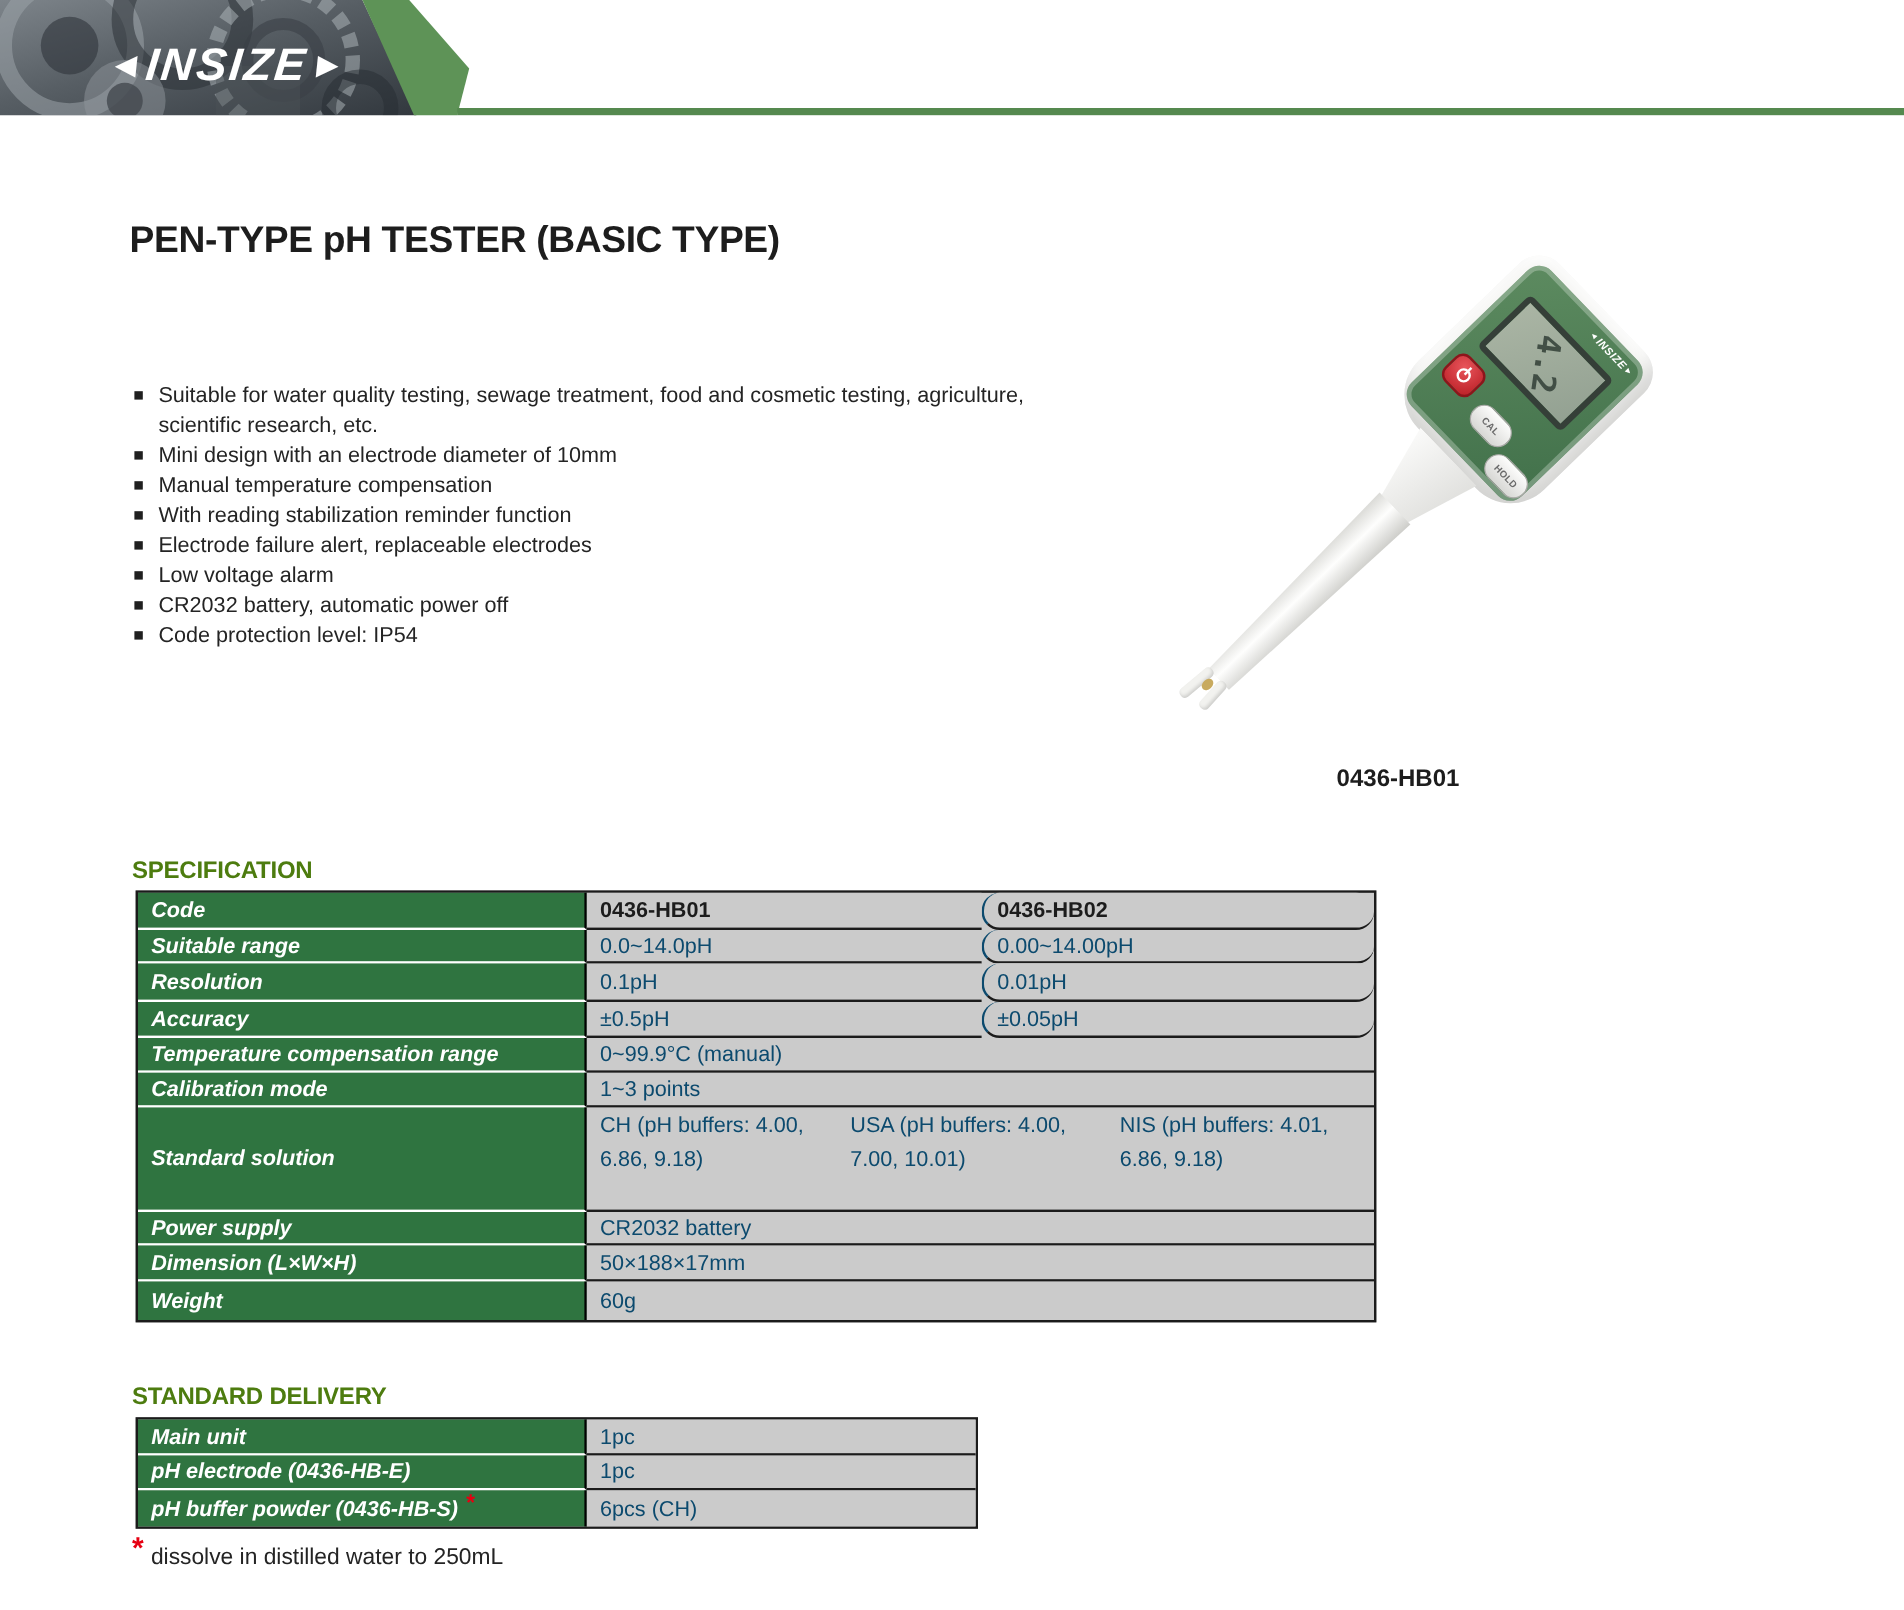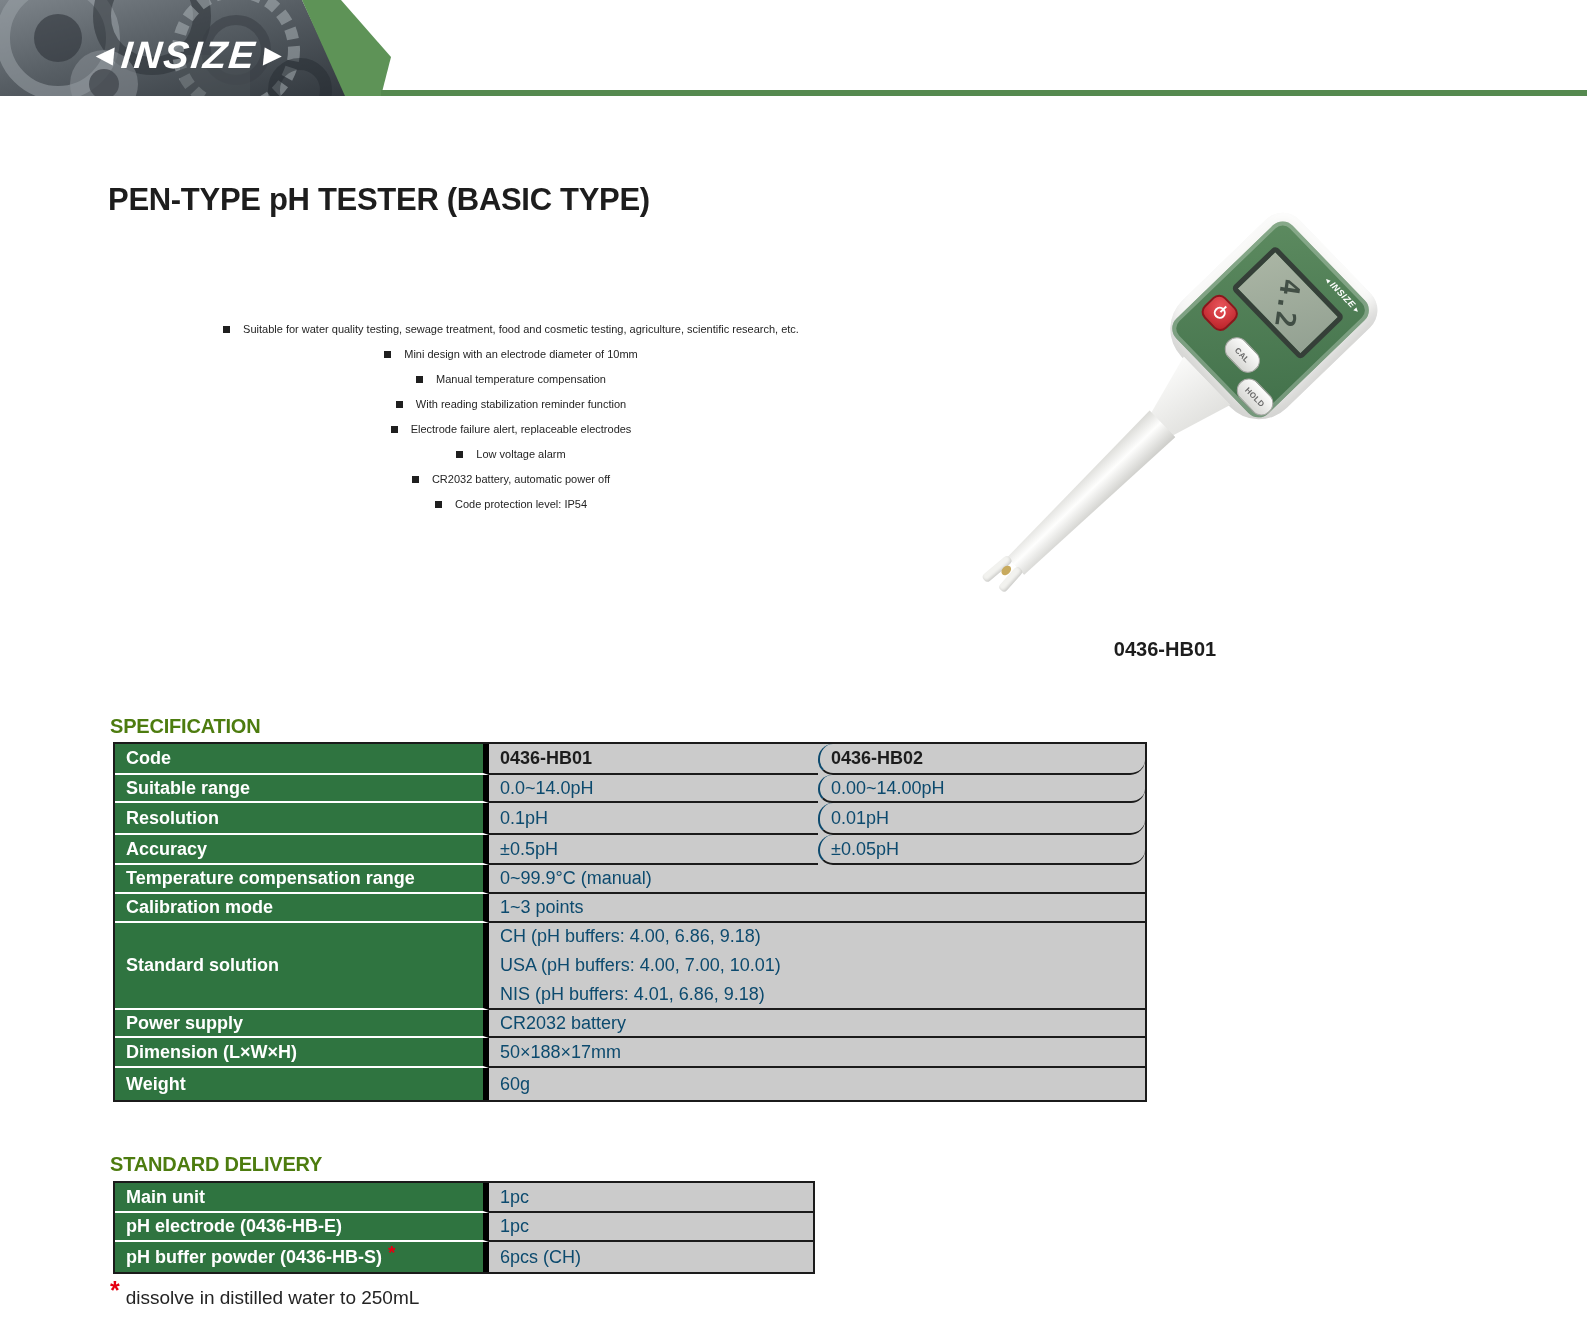--- a/index.html
+++ b/index.html
@@ -9,21 +9,21 @@
 
   
   .header { position:absolute; left:0; top:0; width:1587px; height:100px; }
   .logo { position:absolute; left:90px; top:36px; display:flex; align-items:center; color:#ffffff; transform:skewX(-6deg); }
   .logo .arrow { font-size:30px; line-height:1; }
   .logo .brand { font-size:38px; font-weight:bold; font-style:italic; letter-spacing:2px; margin:0 2px; line-height:1; }
 
   
   .page-title { position:absolute; left:108px; top:182px; font-size:31px; font-weight:bold; letter-spacing:-0.3px; color:#1d1d1d; }
   .features { position:absolute; left:110px; top:317px; width:800px; }
-  .feature { display:flex; align-items:flex-start; font-size:11px; line-height:25px; color:#242424;justify-content:center; }
+  .feature { display:flex; align-items:flex-start; font-size:18px; line-height:25px; color:#242424; }
   .feature .sq { flex:0 0 auto; width:7px; height:7px; background:#1f1f1f; margin:9px 13px 0 2px; }
 
   
   .device-wrap { position:absolute; left:0; top:0; }
   .device { position:absolute; left:1197px; top:230px; width:150px; height:492px;
             transform:rotate(46deg); transform-origin:75px 88px; }
   .head { position:absolute; left:0; top:0; width:150px; height:180px; background:#f6f6f4;
           border-radius:24px 24px 40px 40px;
           box-shadow:inset -10px -12px 16px rgba(0,0,0,0.14), inset 4px 4px 8px rgba(255,255,255,0.8); }
   .face { position:absolute; left:9px; top:9px; width:132px; height:162px; border-radius:14px;
@@ -62,28 +62,28 @@
   #spec-heading { left:110px; top:715px; }
   #delivery-heading { left:110px; top:1153px; }
 
   
   .gtable { position:absolute; border:2px solid #1b1b1b; background:#cbcbcb; }
   #spec-table { left:113px; top:742px; width:1034px; }
   #delivery-table { left:113px; top:1181px; width:702px; }
   .trow { display:flex; width:100%; }
   .cell { display:flex; align-items:center; font-size:18px; }
   .lblc { flex:0 0 374px; background:#2f7440; color:#ffffff; font-weight:bold;
-          border-bottom:2px solid #ffffff; border-right:6px solid #000000; padding-left:11px; }
+          border-bottom:2px solid #ffffff; border-right:2px solid #000000; padding-left:11px;font-style:italic; }
   .valc { background:#cbcbcb; color:#0c4a6e; border-bottom:2px solid #1b1b1b; padding-left:11px; }
   .v1 { flex:0 0 329px; }
   .v2 { flex:1 1 auto; border-left:2px solid #0c4a6e;border-radius:15px; }
   .vspan { flex:1 1 auto; }
   .strong { font-weight:bold; color:#1c1c1c; }
   .trow:last-child .lblc, .trow:last-child .valc { border-bottom:none; }
-  .multiline { flex-direction:column; align-items:flex-start; justify-content:center; }
+  .multiline { align-items:flex-start; justify-content:center; }
   .multiline div { line-height:29px; }
   .red-star { color:#e60012; font-weight:bold; font-size:19px; margin-left:6px; position:relative; top:-4px; }
 
   
   .footnote { position:absolute; left:110px; top:1280px; display:flex; align-items:flex-start; }
   .footnote .star { color:#e60012; font-weight:bold; font-size:25px; line-height:20px; margin-right:6px; }
   .footnote .txt { font-size:19px; color:#242424; padding-top:7px; }
 </style>
 </head>
 <body>

